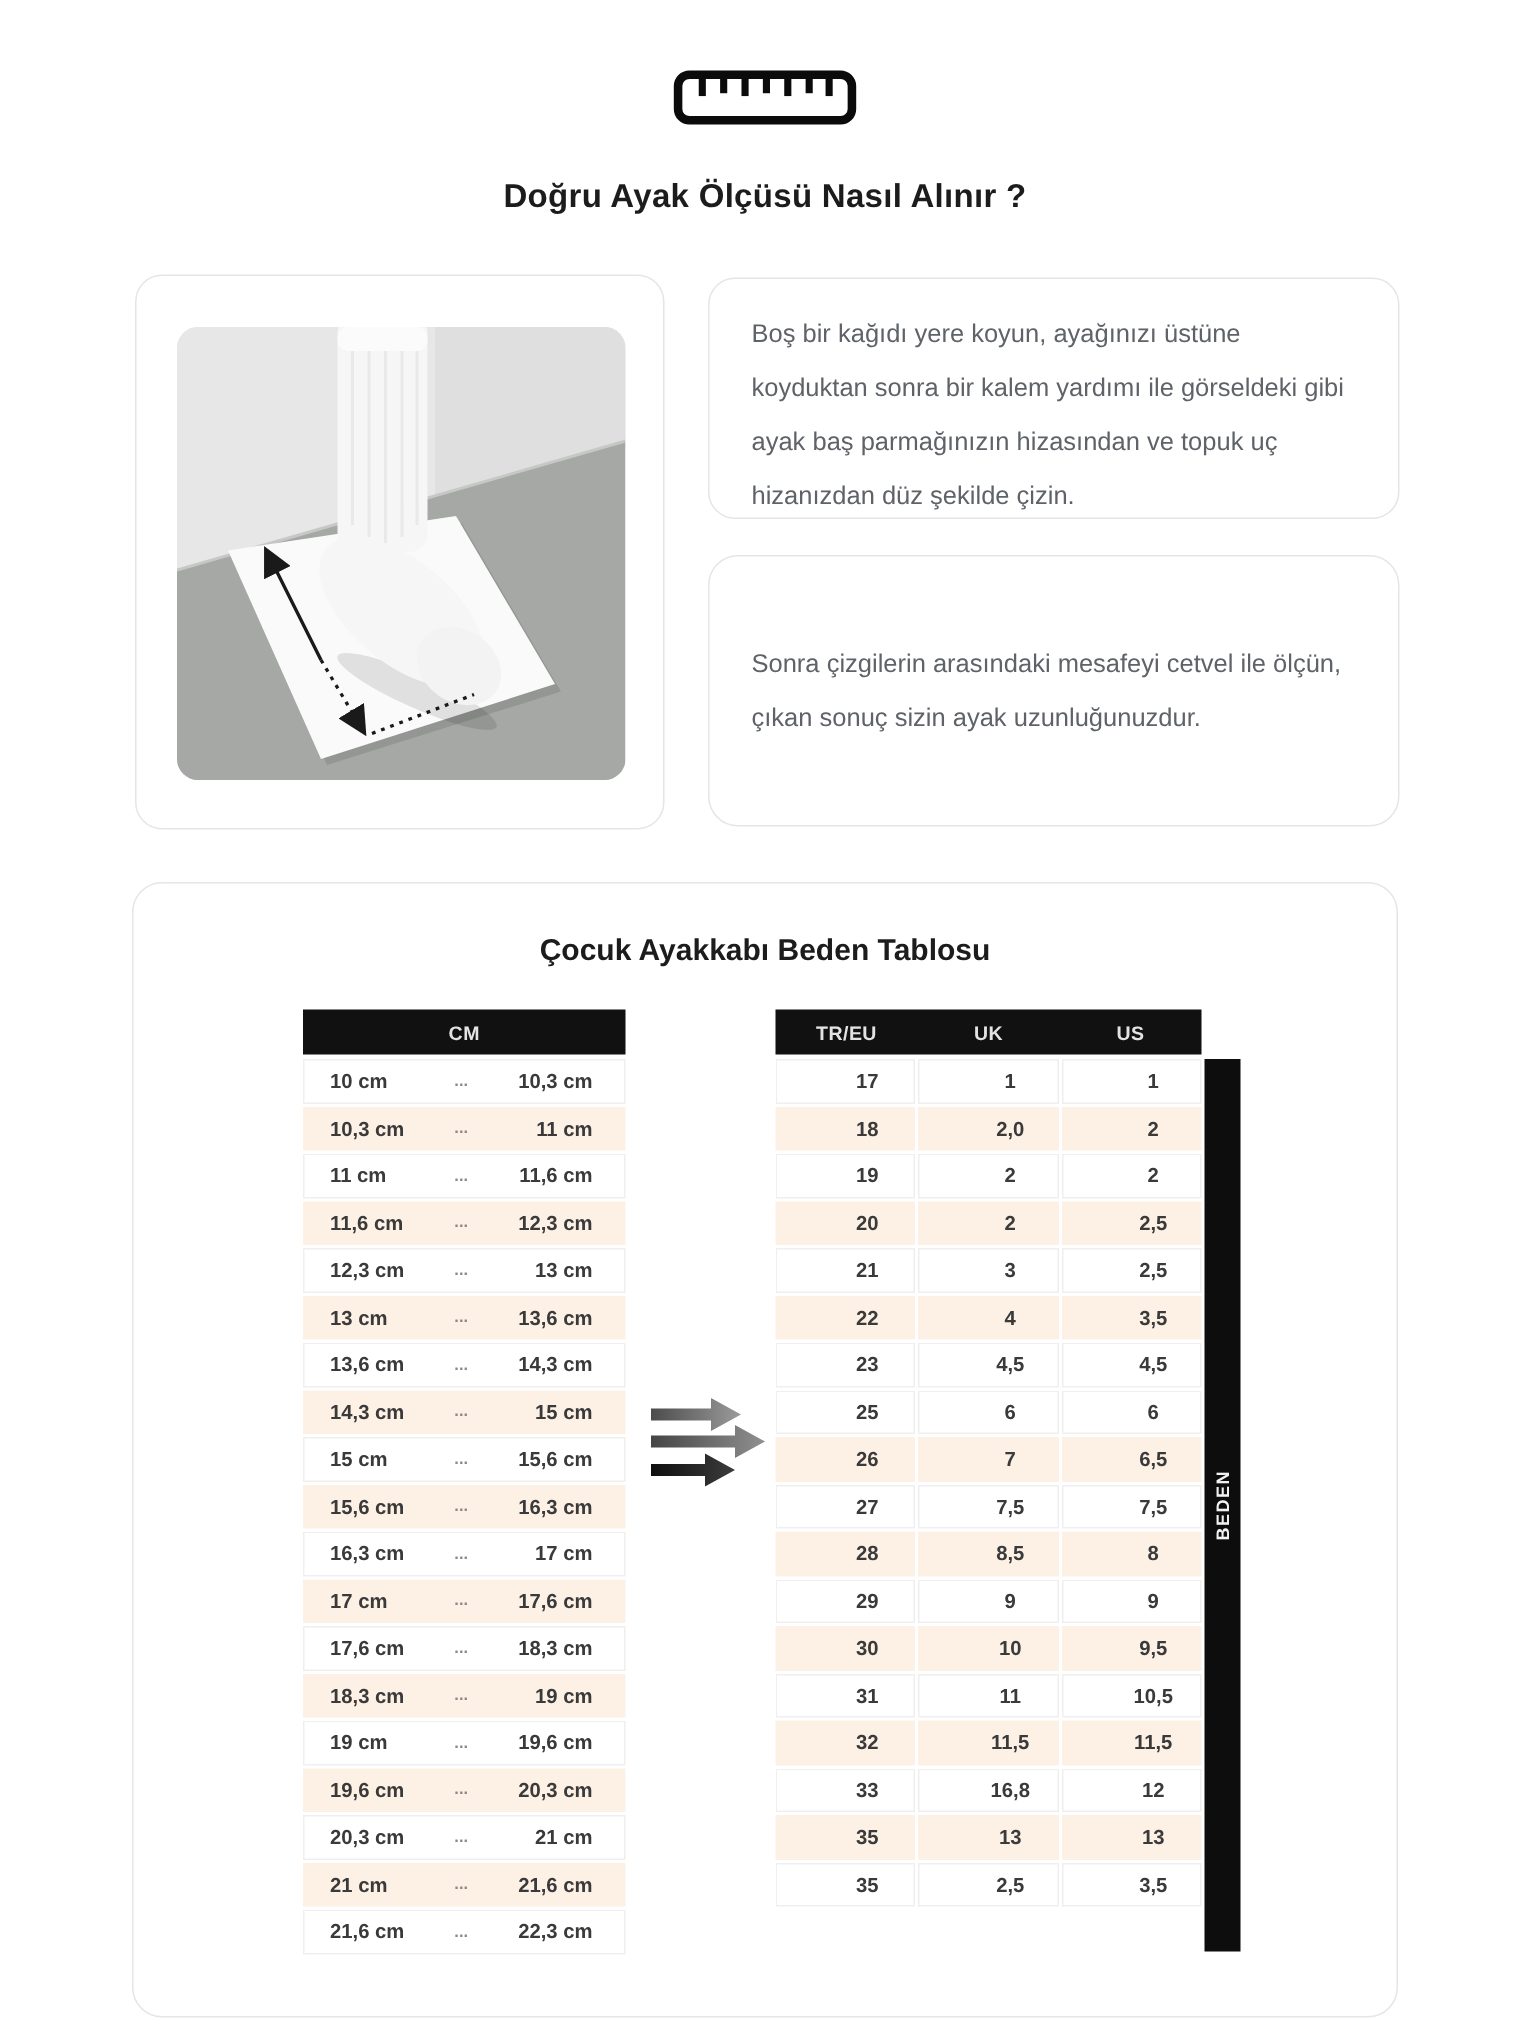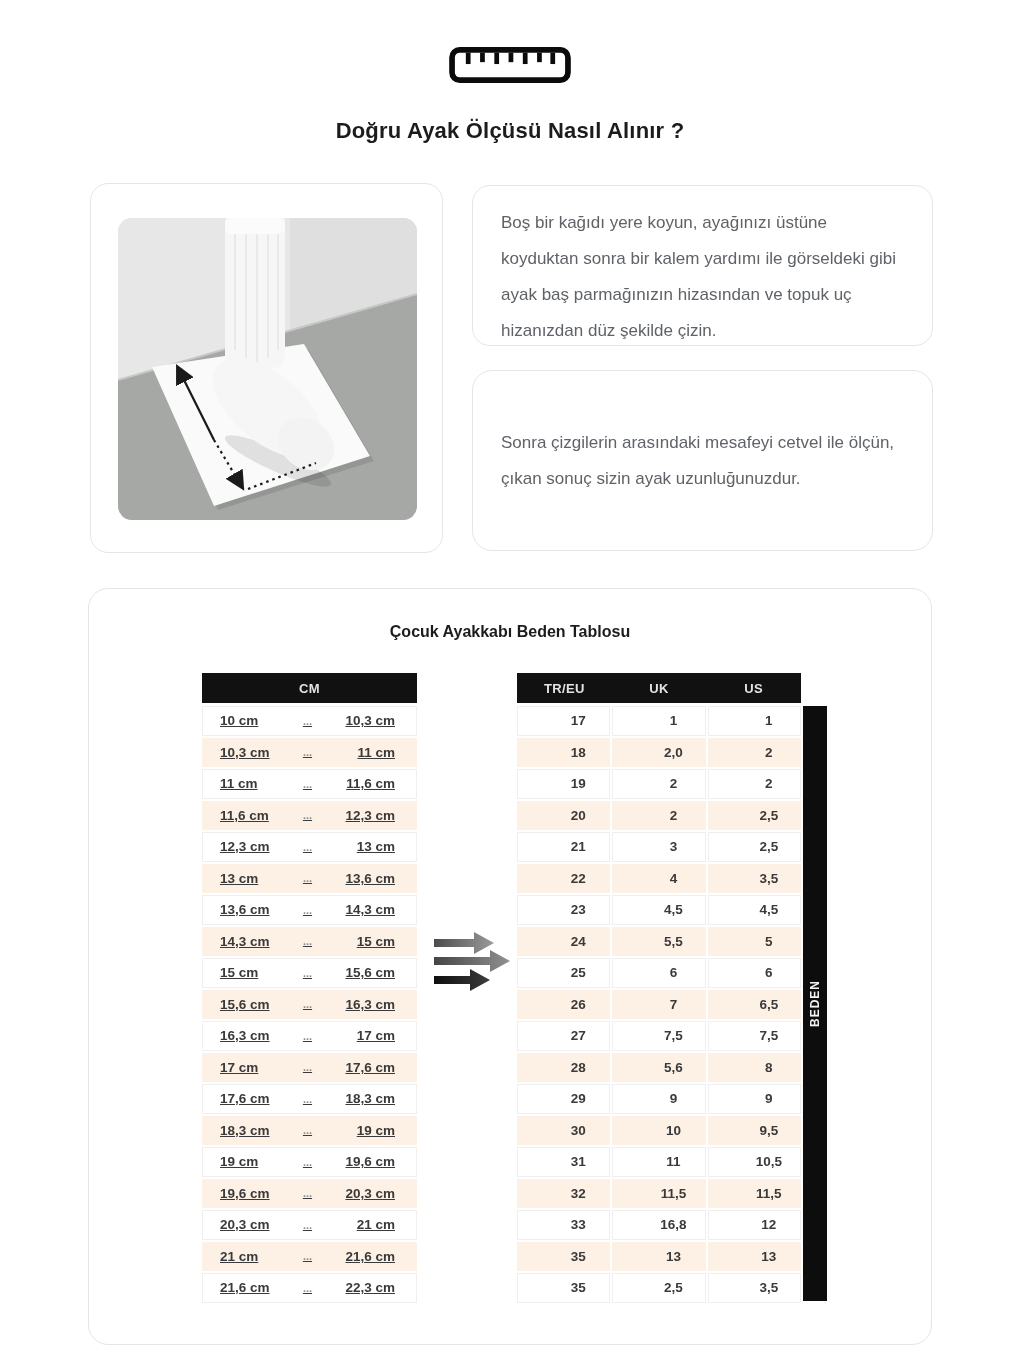--- a/index.html
+++ b/index.html
@@ -22,31 +22,31 @@
     border-radius:14px; overflow:hidden; background:#e7e7e7;
   }
   .photo-frame svg { display:block; width:100%; height:100%; }
   .text-card-1 { left:472px; top:185px; width:461px; height:161px; padding:19px 28px; }
   .text-card-2 { left:472px; top:370px; width:461px; height:181px; padding:10px 28px; display:flex; align-items:center;border-radius:20px; }
   .body-text { font-size:17px; line-height:36px; color:#5f6368; margin:0; }
   
   .table-card { left:88px; top:588px; width:844px; height:757px; border-radius:20px; }
   .table-title {
     position:absolute; top:34px; left:0; width:100%; text-align:center;
-    font-size:16px; font-weight:bold; color:#1c1c1c;
+    font-size:20px; font-weight:bold; color:#1c1c1c;
   }
   .cm-table  { position:absolute; left:113px; top:84px; width:215px; }
   .size-table{ position:absolute; left:428px; top:84px; width:284px; }
   .th-black {
     height:30px; background:#111111; color:#e3e3e3; font-size:13px; font-weight:bold;
     display:flex; align-items:center; justify-content:center; margin-bottom:3px; letter-spacing:.3px;
   }
   .th-black .hcell { flex:1; text-align:center; }
   .trow { display:flex; align-items:center; height:29.5px; margin-bottom:2px; font-size:13.5px; font-weight:bold; color:#3a3a3a; }
-  .cm-table .trow { background:#ffffff; box-shadow:inset 0 0 0 1px #efefef;text-decoration:underline; }
+  .cm-table .trow { background:#ffffff; box-shadow:inset 0 0 0 1px #efefef; }
   .cm-table .trow.alt { background:#fdf0e5; box-shadow:none; }
   .c-from { flex:1; text-align:left;  padding-left:18px; }
   .c-sep  { width:36px; text-align:center; color:#8a8a8a; font-size:11px; font-weight:bold; }
   .c-to   { flex:1; text-align:right; padding-right:22px; }
   .size-table .trow { gap:2px; }
   .size-table .cell {
     flex:1; height:100%; display:flex; align-items:center; justify-content:center;
     background:#ffffff; box-shadow:inset 0 0 0 1px #efefef;padding-left:29px;
   }
   .size-table .trow.alt .cell { background:#fdf0e5; box-shadow:none; }
@@ -317,25 +317,20 @@
     <span class="cell">4</span>
     <span class="cell">3,5</span>
   </div>
 
   <div class="trow">
     <span class="cell">23</span>
     <span class="cell">4,5</span>
     <span class="cell">4,5</span>
   </div>
 
-  <div class="trow alt">
-    <span class="cell">24</span>
-    <span class="cell">5,5</span>
-    <span class="cell">5</span>
-  </div>
 
   <div class="trow">
     <span class="cell">25</span>
     <span class="cell">6</span>
     <span class="cell">6</span>
   </div>
 
   <div class="trow alt">
     <span class="cell">26</span>
     <span class="cell">7</span>
@@ -343,21 +338,21 @@
   </div>
 
   <div class="trow">
     <span class="cell">27</span>
     <span class="cell">7,5</span>
     <span class="cell">7,5</span>
   </div>
 
   <div class="trow alt">
     <span class="cell">28</span>
-    <span class="cell">5,6</span>
+    <span class="cell">8,5</span>
     <span class="cell">8</span>
   </div>
 
   <div class="trow">
     <span class="cell">29</span>
     <span class="cell">9</span>
     <span class="cell">9</span>
   </div>
 
   <div class="trow alt">

